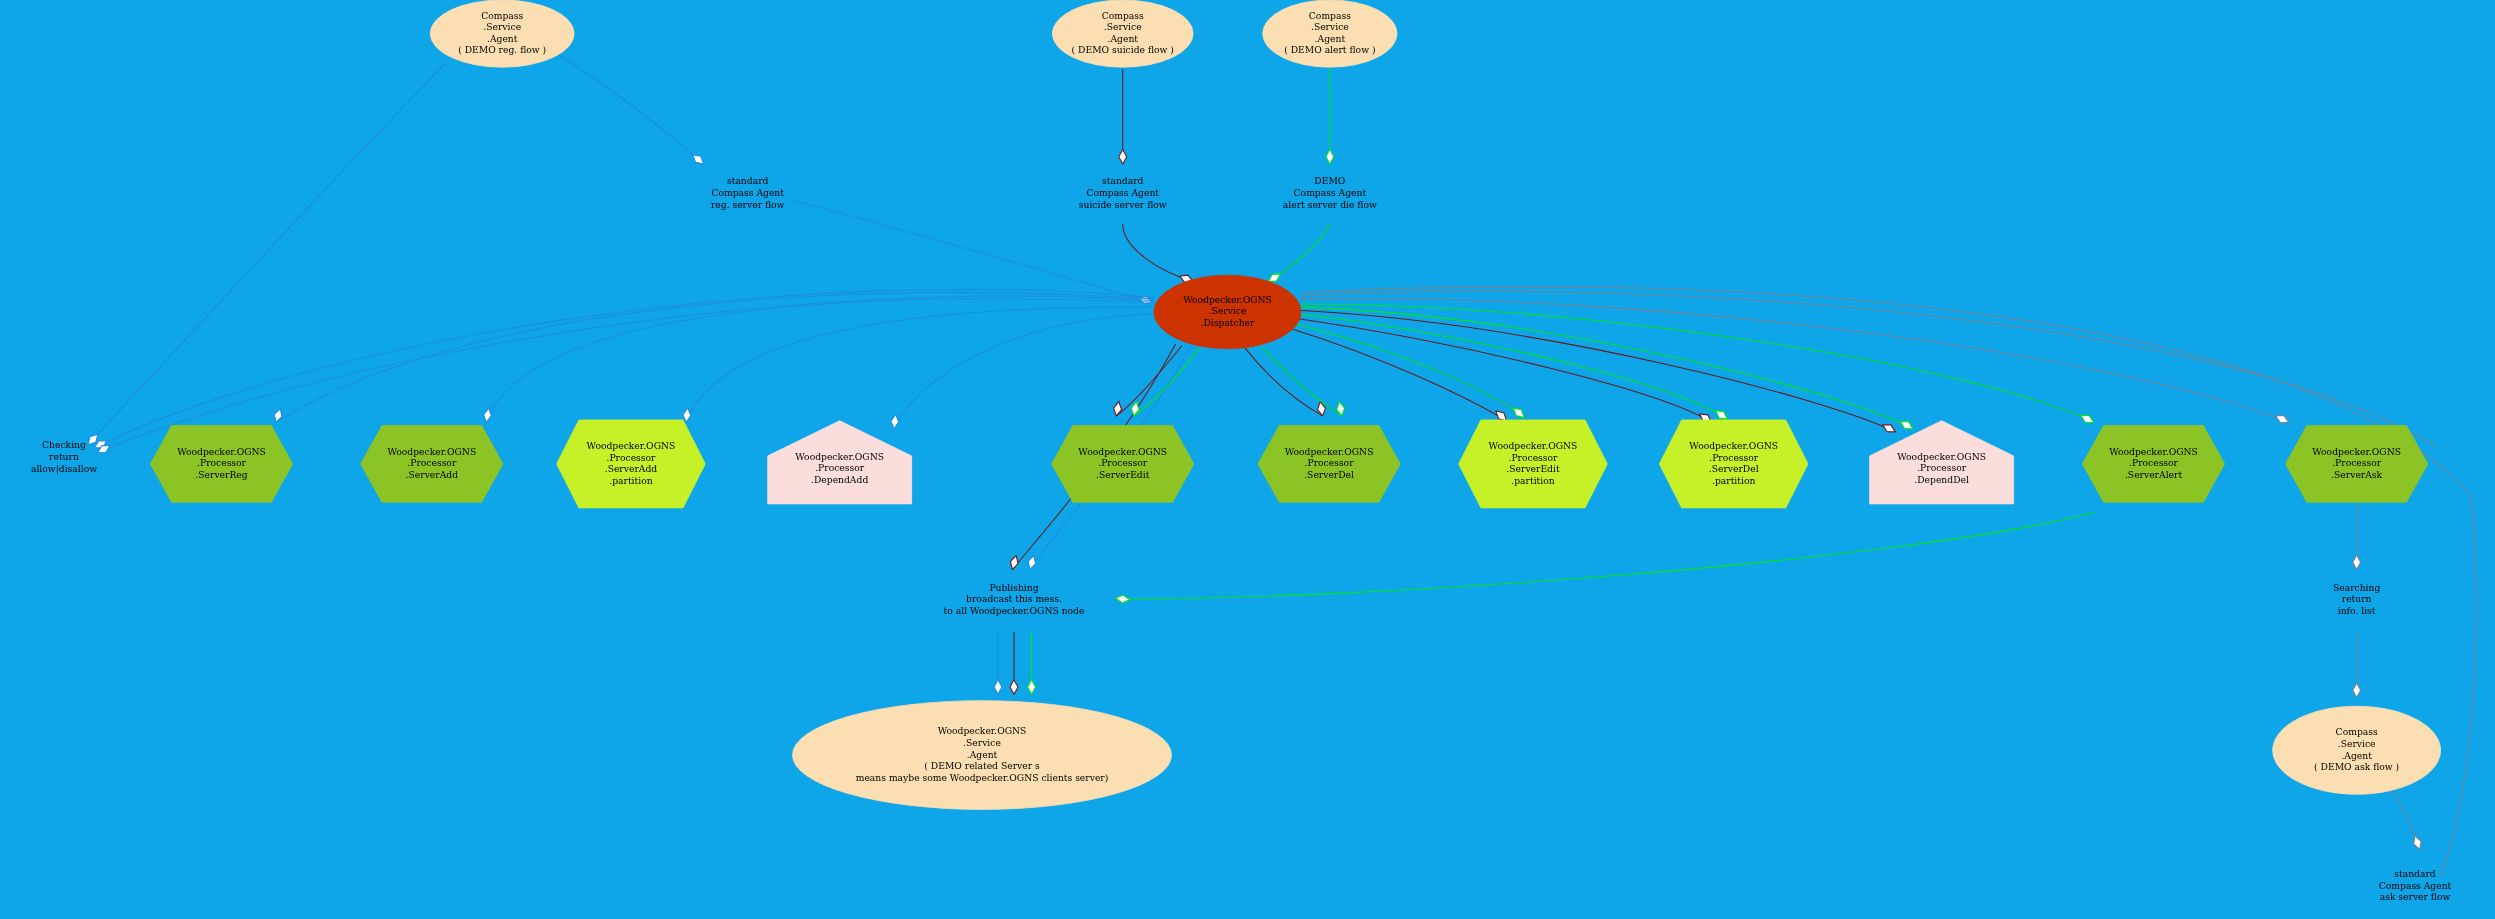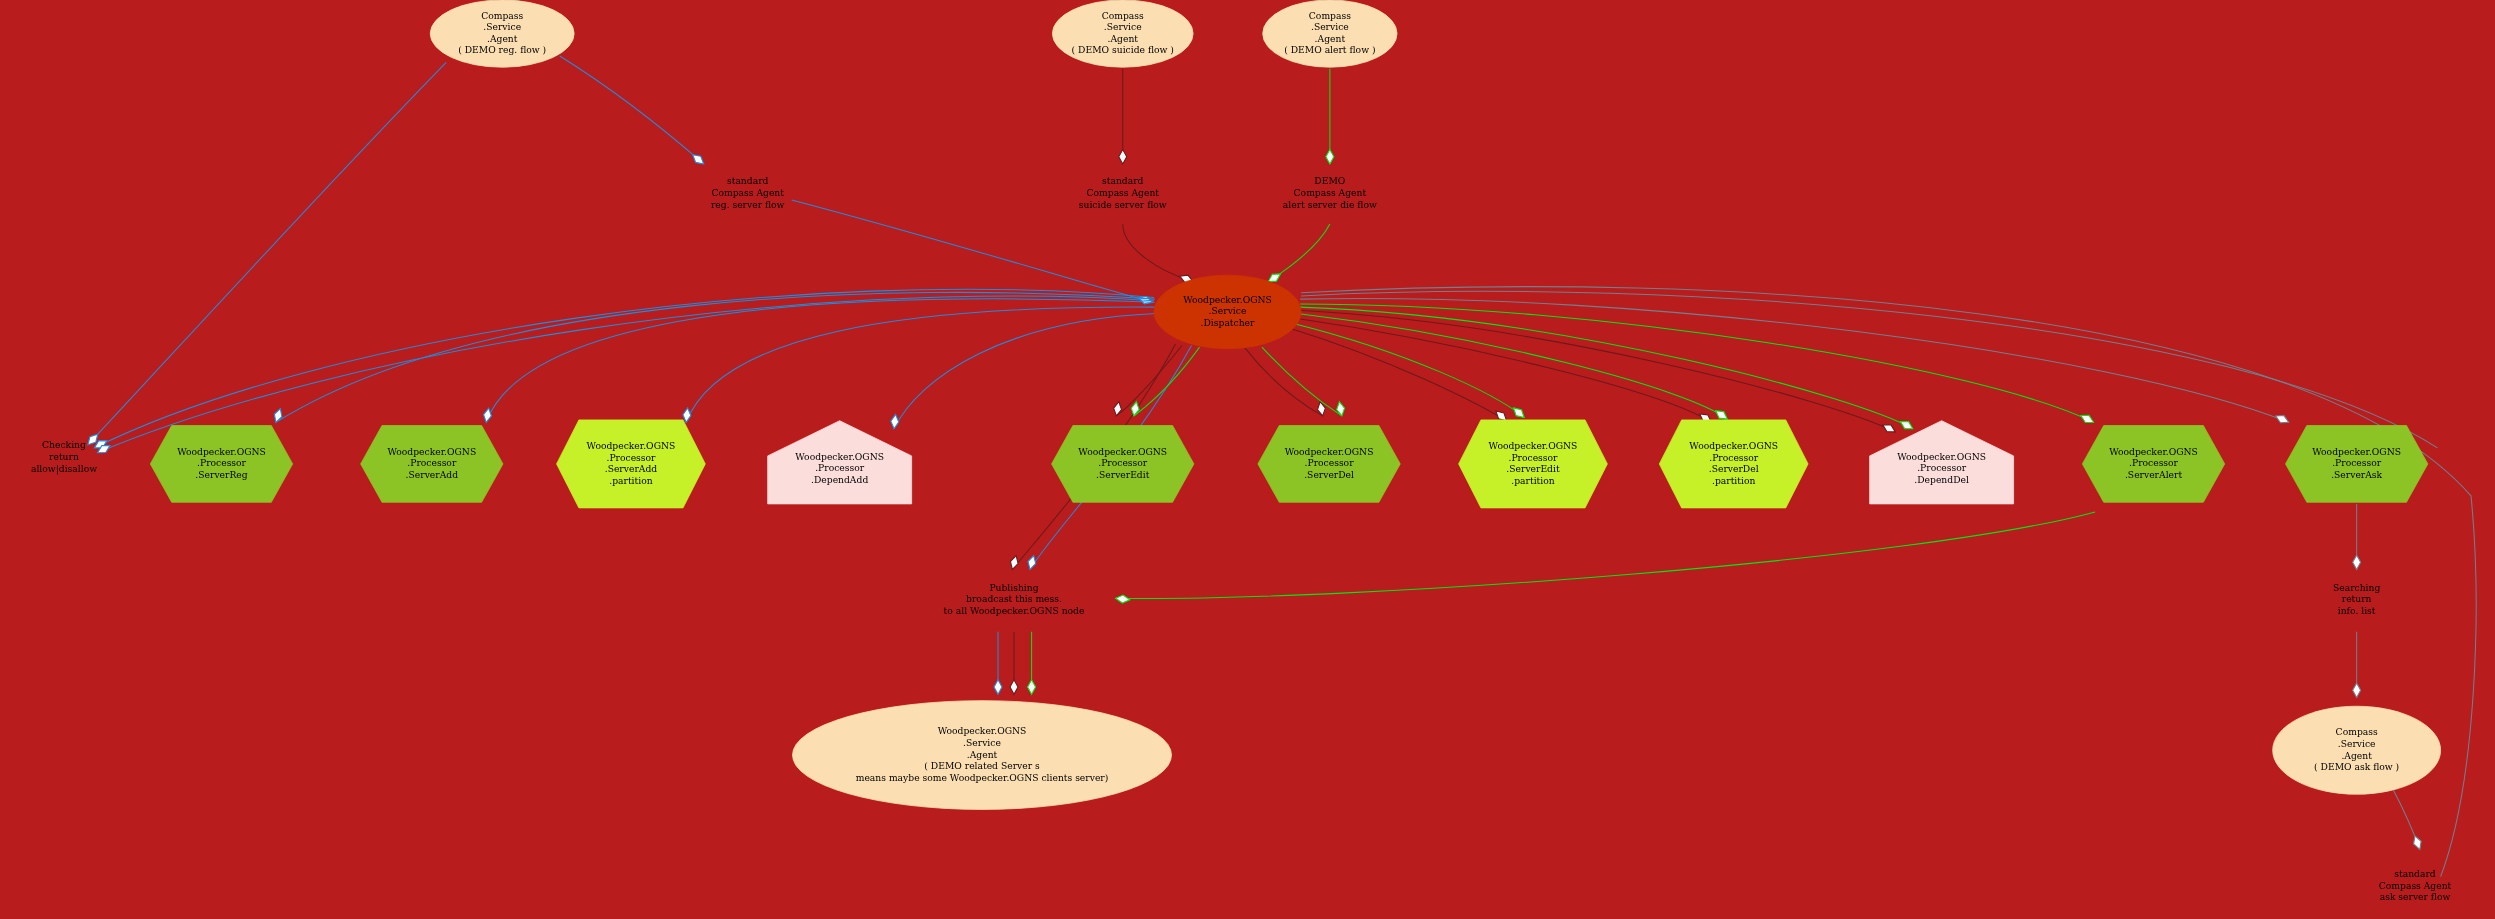--- a/index.html
+++ b/index.html
@@ -1,18 +1,18 @@
 <!DOCTYPE html>
 <html><head>
 <meta charset="utf-8">
 <style>
   html,body{margin:0;padding:0;background:#ffffff;}
   body{width:2495px;height:919px;overflow:hidden;
        font-family:"DejaVu Serif","Liberation Serif",serif;}
-  #stage{position:relative;width:2495px;height:919px;background:#b91c1c;}
+  #stage{position:relative;width:2495px;height:919px;background:#0ea5e9;}
   svg{position:absolute;left:0;top:0;width:2495px;height:919px;}
   text{font-family:"DejaVu Serif","Liberation Serif",serif;
        font-size:11.5px;fill:#000000;}
   .nodelbl{text-anchor:middle;dominant-baseline:middle;}
   .edgelbl{text-anchor:middle;dominant-baseline:middle;font-size:11.5px;}
 </style>
 </head>
 <body>
 
 <div id="stage">

